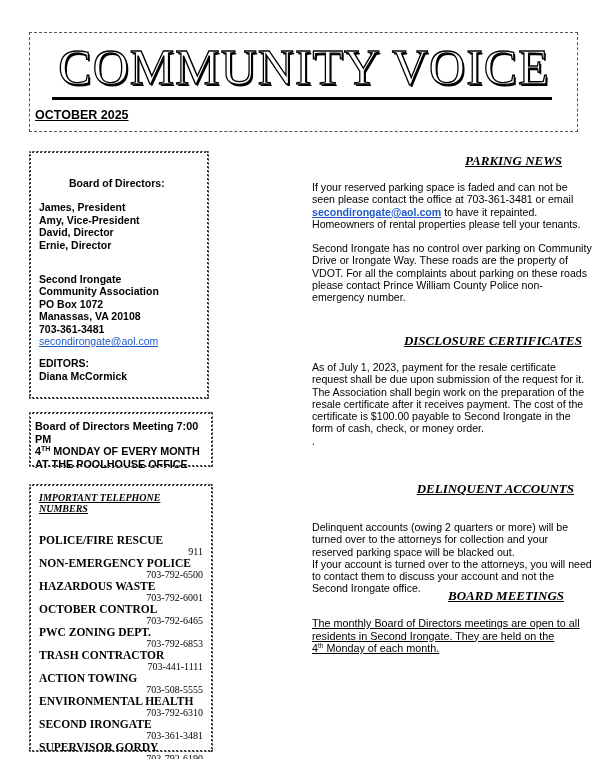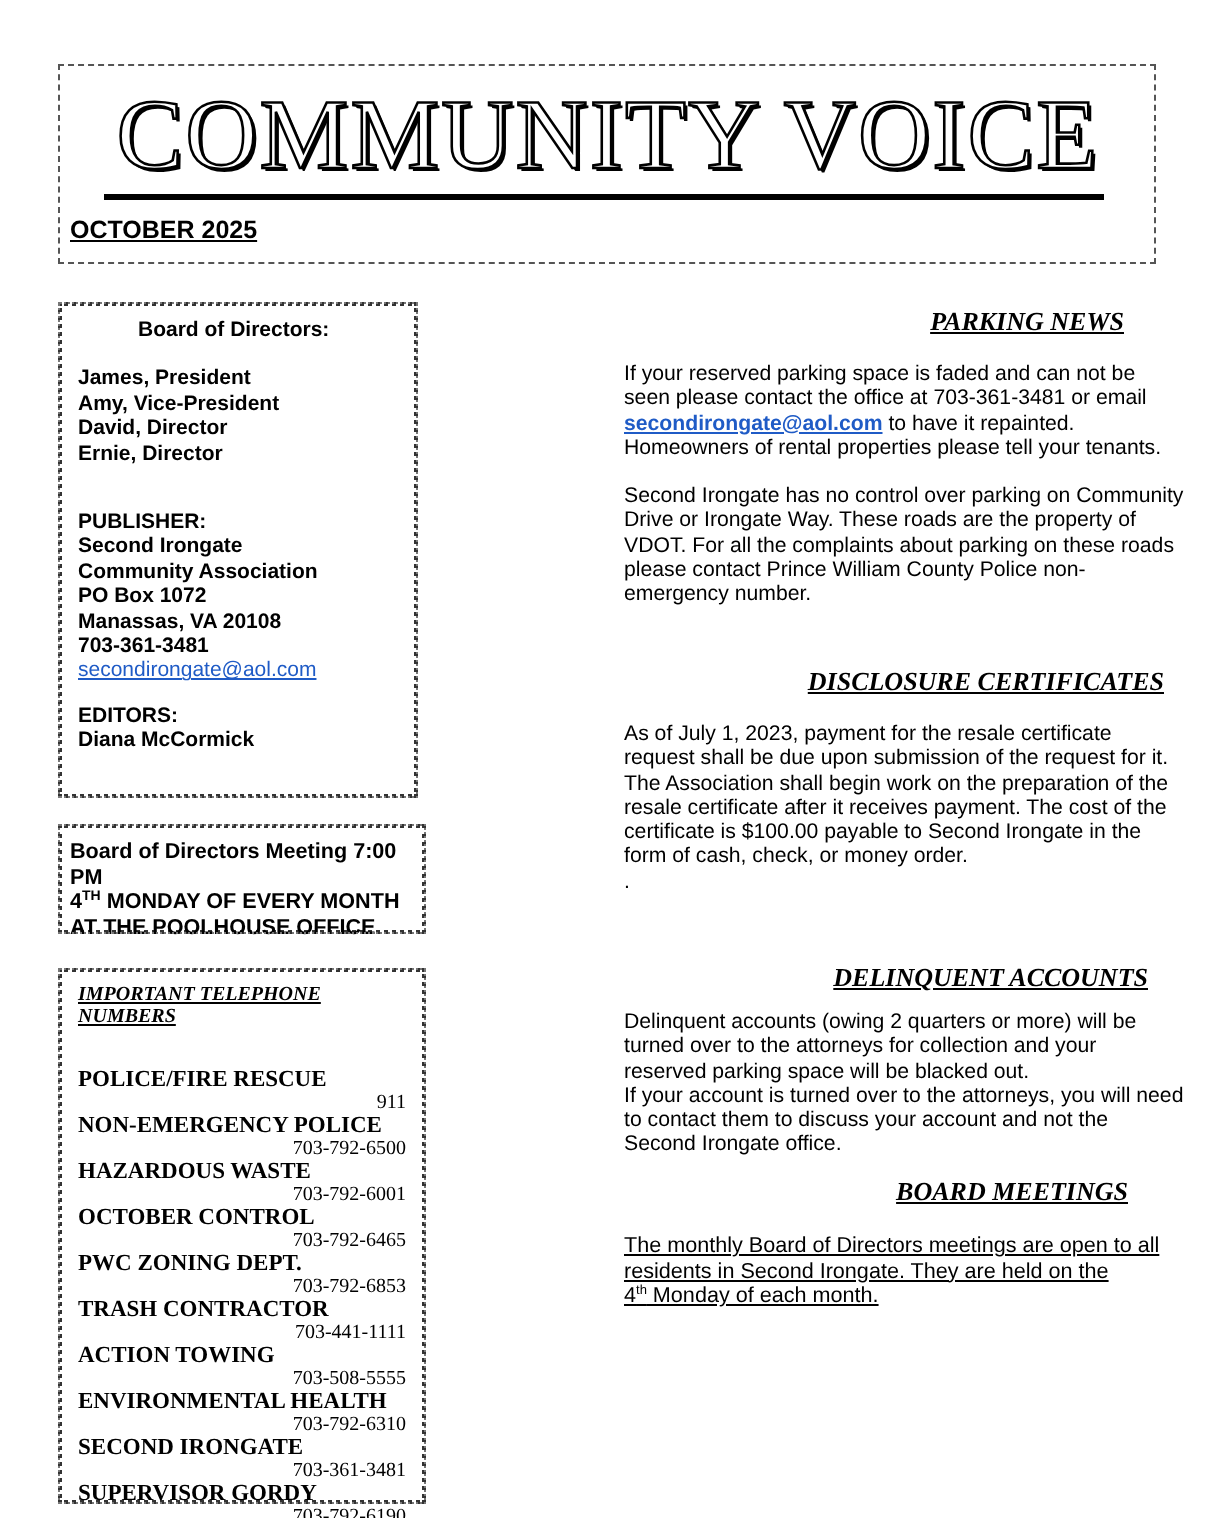--- a/index.html
+++ b/index.html
@@ -63,28 +63,27 @@
 </head>
 <body>
 
 <div class="masthead">
   <div class="title">COMMUNITY VOICE</div>
   <div class="title-rule"></div>
   <div class="issue-date">OCTOBER 2025</div>
 </div>
 
 <div class="wbox box-board">
-  <div class="b" style="margin-top:2px;padding-left:30px;">Board of Directors:</div>
+  <div class="b" style="margin-top:20px;padding-left:30px;">Board of Directors:</div>
   <div class="gap"></div>
   <div class="b">James, President</div>
   <div class="b">Amy, Vice-President</div>
   <div class="b">David, Director</div>
   <div class="b">Ernie, Director</div>
   <div class="gap2"></div>
-  <div class="b">PUBLISHER:</div>
   <div class="b">Second Irongate</div>
   <div class="b">Community Association</div>
   <div class="b">PO Box 1072</div>
   <div class="b">Manassas, VA 20108</div>
   <div class="b">703-361-3481</div>
   <div class="b"><a class="link" href="#">secondirongate@aol.com</a></div>
   <div class="gap" style="height:10px;"></div>
   <div class="b">EDITORS:</div>
   <div class="b">Diana McCormick</div>
 </div>
@@ -128,20 +127,20 @@
 </div>
 
 <div class="col" style="top:333px;">
   <div class="sec-title" style="margin-left:10px; width:260px;">DISCLOSURE CERTIFICATES</div>
   <p class="p" style="margin-top:12px;">As of July 1, 2023, payment for the resale certificate request shall be due upon submission of the request for it. The Association shall begin work on the preparation of the resale certificate after it receives payment. The cost of the certificate is $100.00 payable to Second Irongate in the form of cash, check, or money order.</p>
   <p class="p">.</p>
 </div>
 
 <div class="col" style="top:481px;">
   <div class="sec-title" style="margin-left:22px; width:240px;">DELINQUENT ACCOUNTS</div>
-  <p class="p" style="margin-top:8px;">Delinquent accounts (owing 2 quarters or more) will be turned over to the attorneys for collection and your reserved parking space will be blacked out.</p>
+  <p class="p" style="margin-top:24px;">Delinquent accounts (owing 2 quarters or more) will be turned over to the attorneys for collection and your reserved parking space will be blacked out.</p>
   <p class="p">If your account is turned over to the attorneys, you will need to contact them to discuss your account and not the Second Irongate office.</p>
 </div>
 
 <div class="col" style="top:588px;">
   <div class="sec-title" style="margin-left:32px; width:220px;">BOARD MEETINGS</div>
   <p class="p2" style="margin-top:13px;text-decoration:underline;"><span>The monthly Board of Directors meetings are open to all residents in Second Irongate. They are held on the</span><br><span>4</span><sup>th</sup><span> Monday of each month.</span></p>
 </div>
 
 </body></html>

